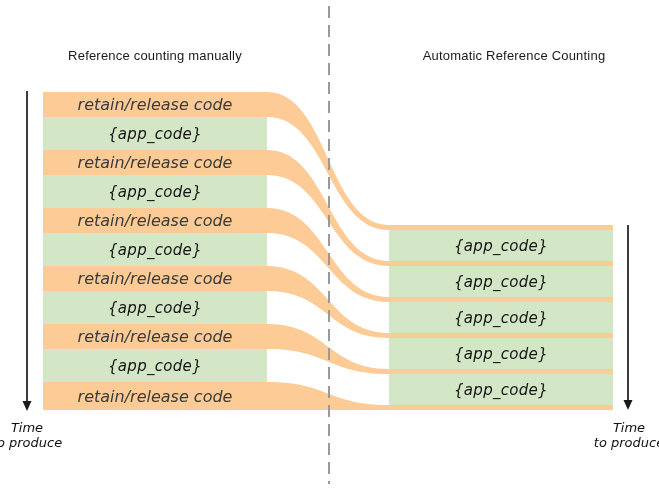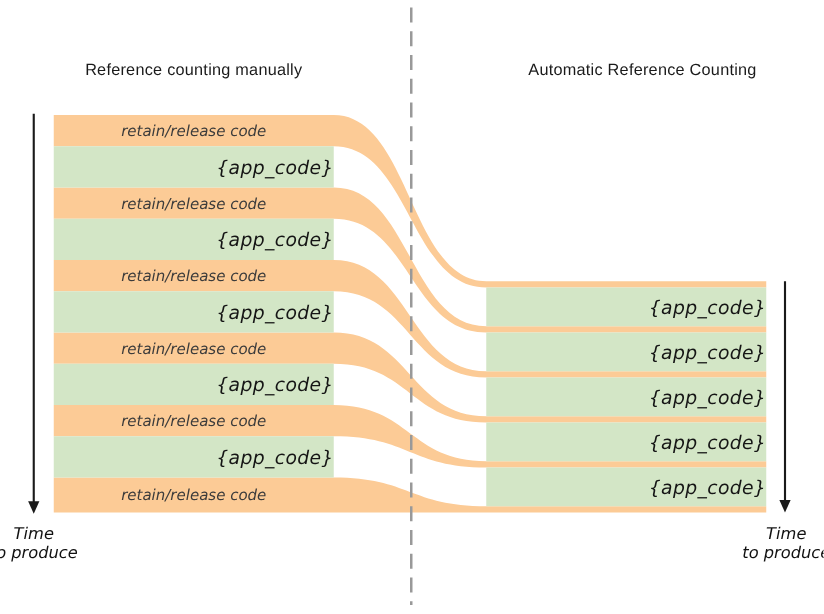--- a/index.html
+++ b/index.html
@@ -24,26 +24,26 @@
   .title.left-title { left: 25px; }
   .title.right-title { left: 384px; }
   .bar {
     position: absolute;
     display: flex;
     align-items: center;
     justify-content: center;
   }
   .col-left  { left: 43px;  width: 224px; }
   .col-right { left: 389px; width: 224px; }
-  .green-bar { background: #D3E6C6; justify-content: flex-end; }
+  .green-bar { background: #D3E6C6; }
   .retain-overlay { background: transparent; }
   .retain-label {
     font-family: "DejaVu Sans", sans-serif;
     font-style: italic;
-    font-size: 12px;
+    font-size: 16px;
     color: #3b3b3b;
   }
   .app-label {
     font-family: "DejaVu Sans", sans-serif;
     font-style: italic;
     font-size: 15px;
     letter-spacing: 0.3px;
     color: #151515;
   }
   .time-label {

